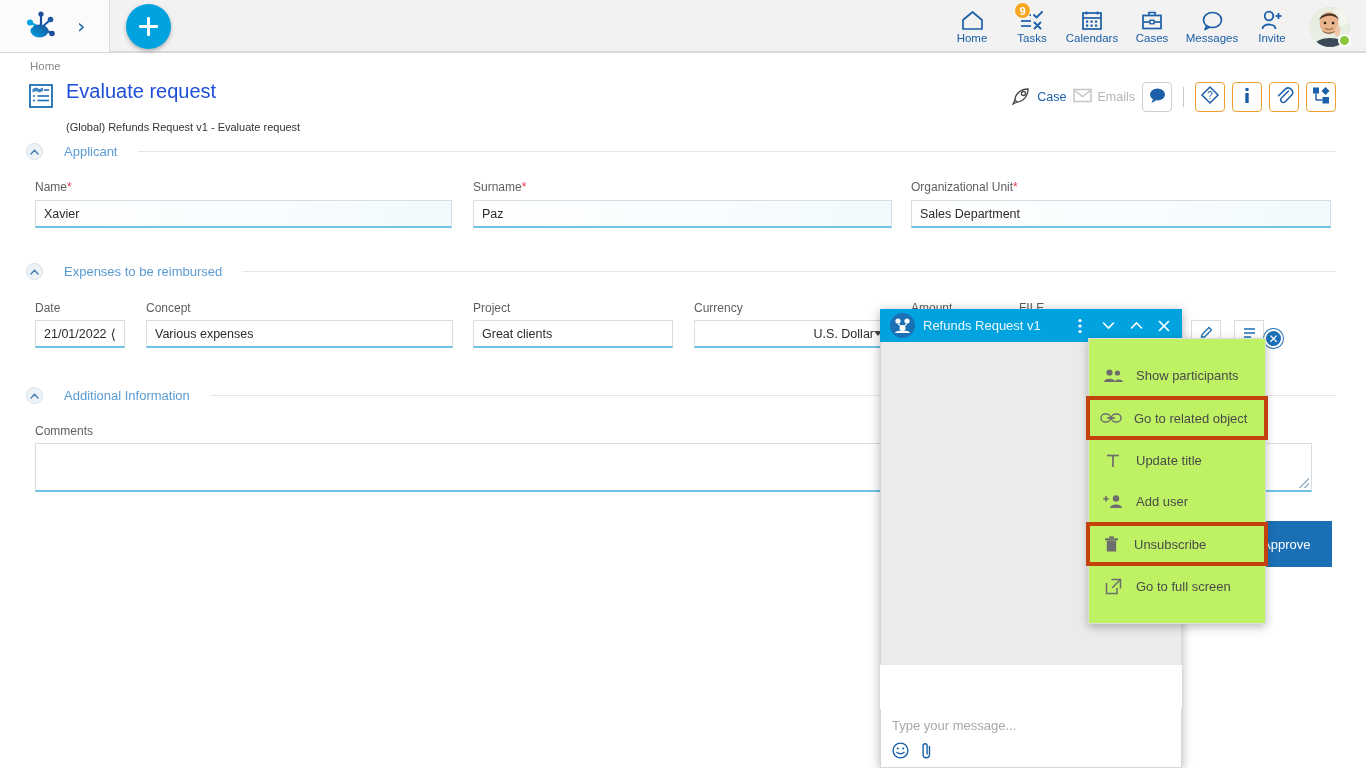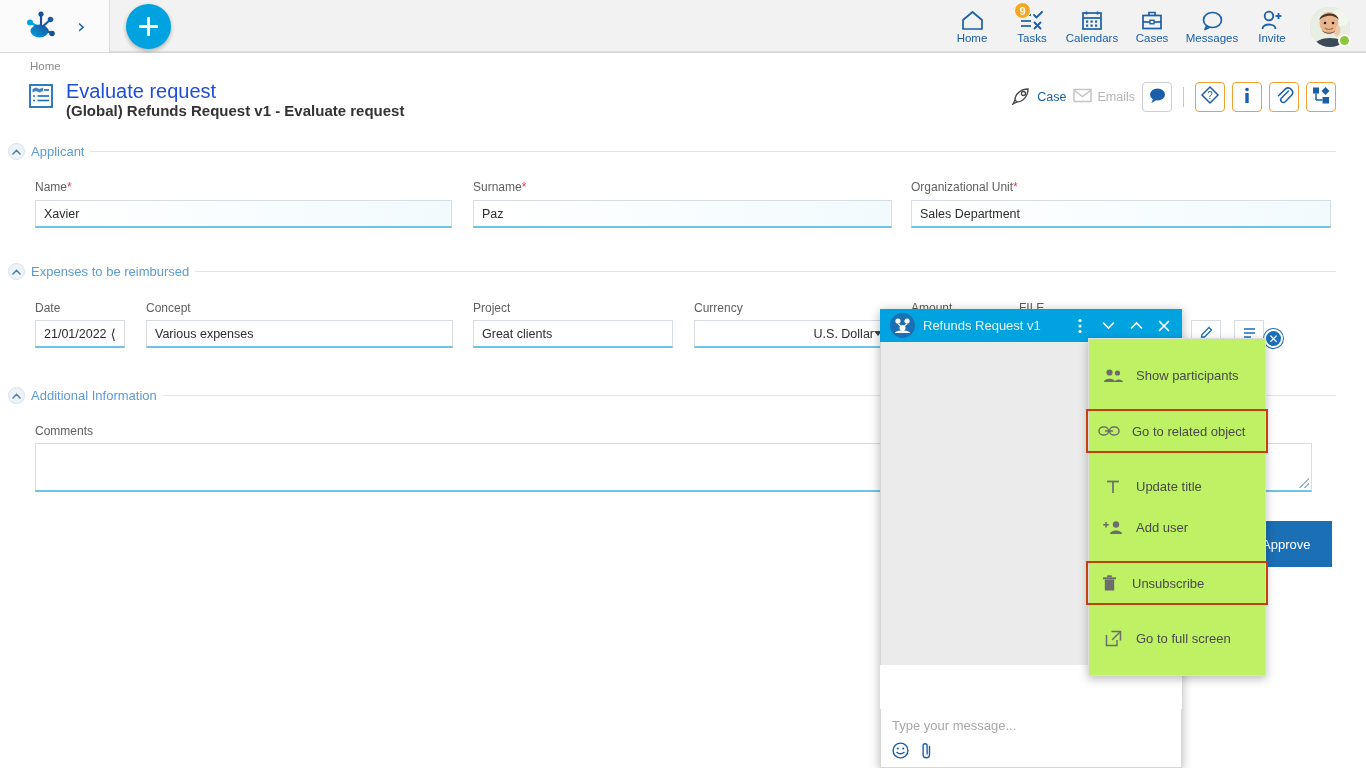--- a/index.html
+++ b/index.html
@@ -103,22 +103,22 @@
   .page-head {
     position: absolute; top: 80px; left: 28px;
     display: flex; align-items: flex-start; gap: 12px;
   }
   .page-head .doc-icon { margin-top: 3px; }
   .page-title {
     font-size: 20px; color: #1d4ed8; line-height: 22px;
     font-weight: 400;
   }
   .page-sub {
-    font-size: 15px; color: #333; line-height: 16px;
-    font-weight: bold; margin-top: 1px;
+    font-size: 11px; color: #333; line-height: 16px;
+    font-weight: normal; margin-top: 17px;
   }
 
   .head-actions {
     position: absolute; top: 82px; right: 30px;
     display: flex; align-items: center; gap: 7px;
   }
   .ha-link {
     display: flex; align-items: center; gap: 5px;
     font-size: 12.5px; color: #1b5fa8; cursor: pointer;
   }
@@ -129,22 +129,22 @@
     display: flex; align-items: center; justify-content: center;
     cursor: pointer;
   }
   .ha-btn.amber { border-color: #f0a030; }
   .ha-sep {
     width: 1px; height: 20px; background: #c8c8c8; margin: 0 4px;
   }
 
   
   .section-head {
-    position: absolute; left: 8px; right: 30px;
-    display: flex; align-items: center; gap: 6px;
+    position: absolute; left: 26px; right: 30px;
+    display: flex; align-items: center; gap: 21px;
   }
   .sec-toggle {
     width: 17px; height: 17px; border-radius: 50%;
     background: #eef3f7; border: 1px solid #d6e2ea;
     display: flex; align-items: center; justify-content: center;
     cursor: pointer; flex: 0 0 auto;
   }
   .sec-title {
     font-size: 13px; color: #5a9bd4; white-space: nowrap;
   }
@@ -303,22 +303,22 @@
     height: 41px; display: flex; align-items: center;
     gap: 12px; padding: 0 10px 0 13px;
     font-size: 13px; color: #4a4a4a; cursor: pointer;
     position: relative;
   }
   .ctx-item .ci-ico {
     width: 22px; display: flex; align-items: center; justify-content: center;
     flex: 0 0 auto;
   }
   .ctx-item.hl {
-    border: 2px solid #c2410c;
-    margin: 13px -3px;
+    border: 4px solid #c2410c;
+    margin: 0 -3px;
     padding-left: 10px;
     height: 44px;
   }
 </style>
 </head>
 <body>
 
 <div class="topbar">
   <div class="topbar-left">
     <span>

